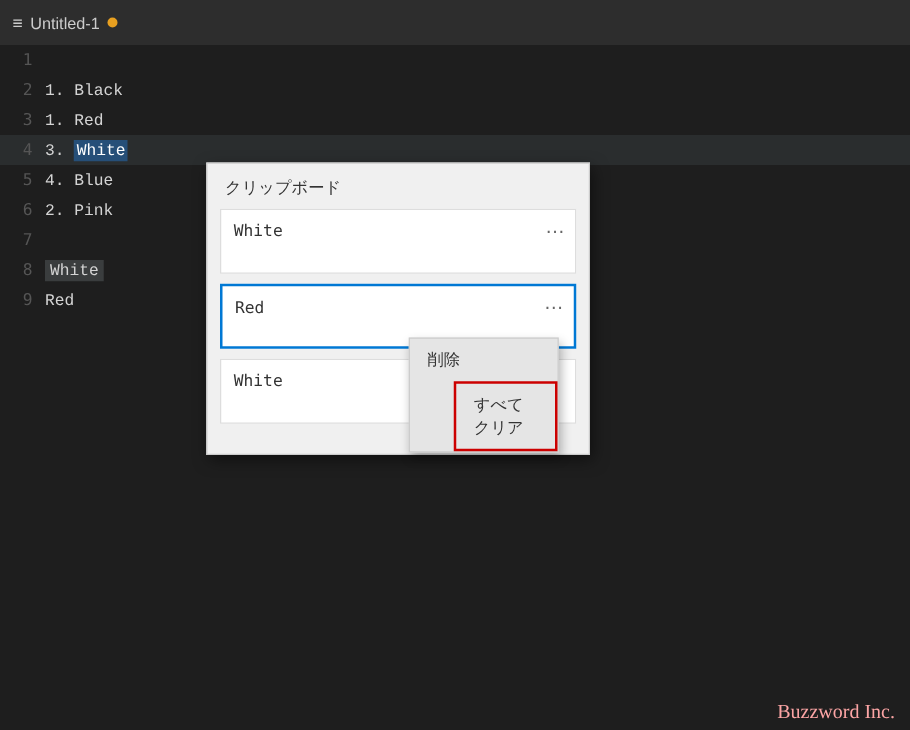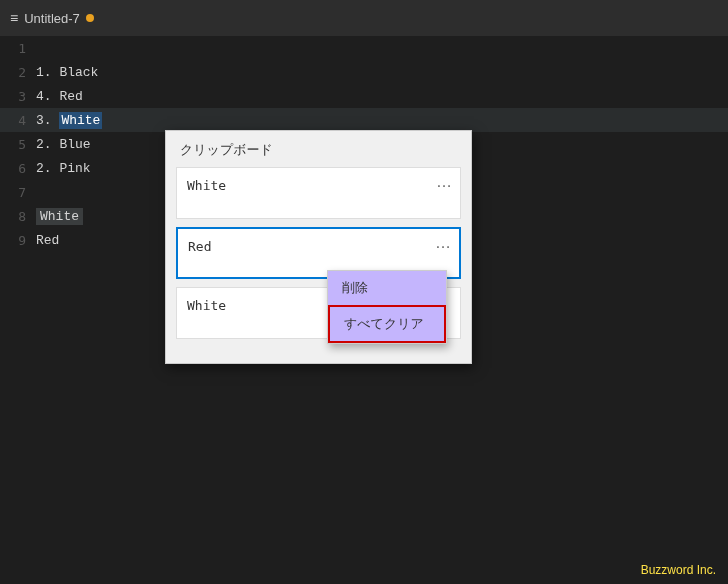--- a/index.html
+++ b/index.html
@@ -120,91 +120,92 @@
       color: #666;
       cursor: pointer;
       line-height: 1;
     }
 
     
     .context-menu {
       position: absolute;
       top: 270px;
       left: 327px;
-      background: #c4b5fd;
+      background: #e5e5e5;
       border: 1px solid #ccc;
       box-shadow: 2px 4px 8px rgba(0,0,0,0.3);
       z-index: 200;
       width: 120px;
     }
     .context-menu-item {
       padding: 8px 14px;
       font-size: 13px;
       color: #333;
       cursor: pointer;
       font-family: Meiryo, 'Segoe UI', sans-serif;
     }
     .context-menu-item.danger {
       border: 2px solid #cc0000;
       color: #333;
+      margin-left: 35px;
     }
 
     
     .footer {
       position: absolute;
       bottom: 0;
       right: 0;
       width: 728px;
       height: 28px;
       background: #1e1e1e;
       display: flex;
       align-items: center;
       justify-content: flex-end;
       padding-right: 12px;
     }
     .footer-text {
-      font-size: 12px;
-      color: #fde047;
-      font-family: Liberation Sans, sans-serif;
+      font-size: 16px;
+      color: #fca5a5;
+      font-family: Liberation Serif, serif;
     }
   </style>
 </head>
 <body>
 
 <div class="title-bar">
   <span class="title-bar-icon">≡</span>
-  <span class="title-bar-text">Untitled-7</span>
+  <span class="title-bar-text">Untitled-1</span>
   <span class="title-bar-dot"></span>
 </div>
 
 <div class="editor">
 
   <div class="editor-line">
     <span class="line-number">1</span>
     <span class="line-content"></span>
   </div>
 
   <div class="editor-line">
     <span class="line-number">2</span>
     <span class="line-content">1. Black</span>
   </div>
 
   <div class="editor-line">
     <span class="line-number">3</span>
-    <span class="line-content">4. Red</span>
+    <span class="line-content">1. Red</span>
   </div>
 
   <div class="editor-line line-highlight">
     <span class="line-number">4</span>
     <span class="line-content">3. <span class="text-selected">White</span></span>
   </div>
 
   <div class="editor-line">
     <span class="line-number">5</span>
-    <span class="line-content">2. Blue</span>
+    <span class="line-content">4. Blue</span>
   </div>
 
   <div class="editor-line">
     <span class="line-number">6</span>
     <span class="line-content">2. Pink</span>
   </div>
 
   <div class="editor-line">
     <span class="line-number">7</span>
     <span class="line-content"></span>

